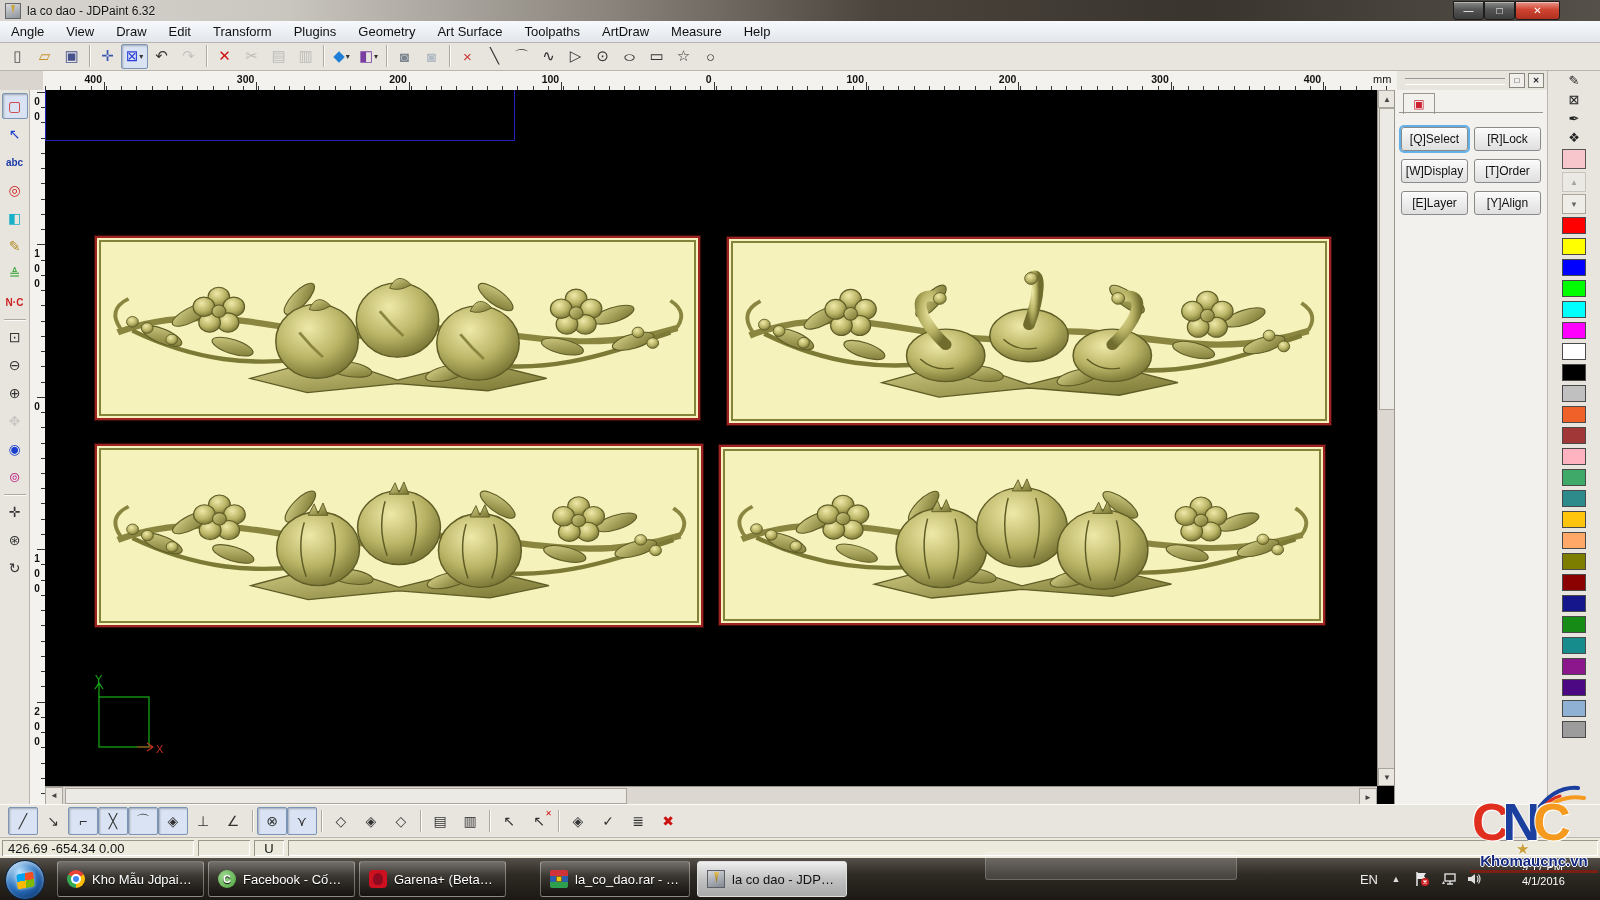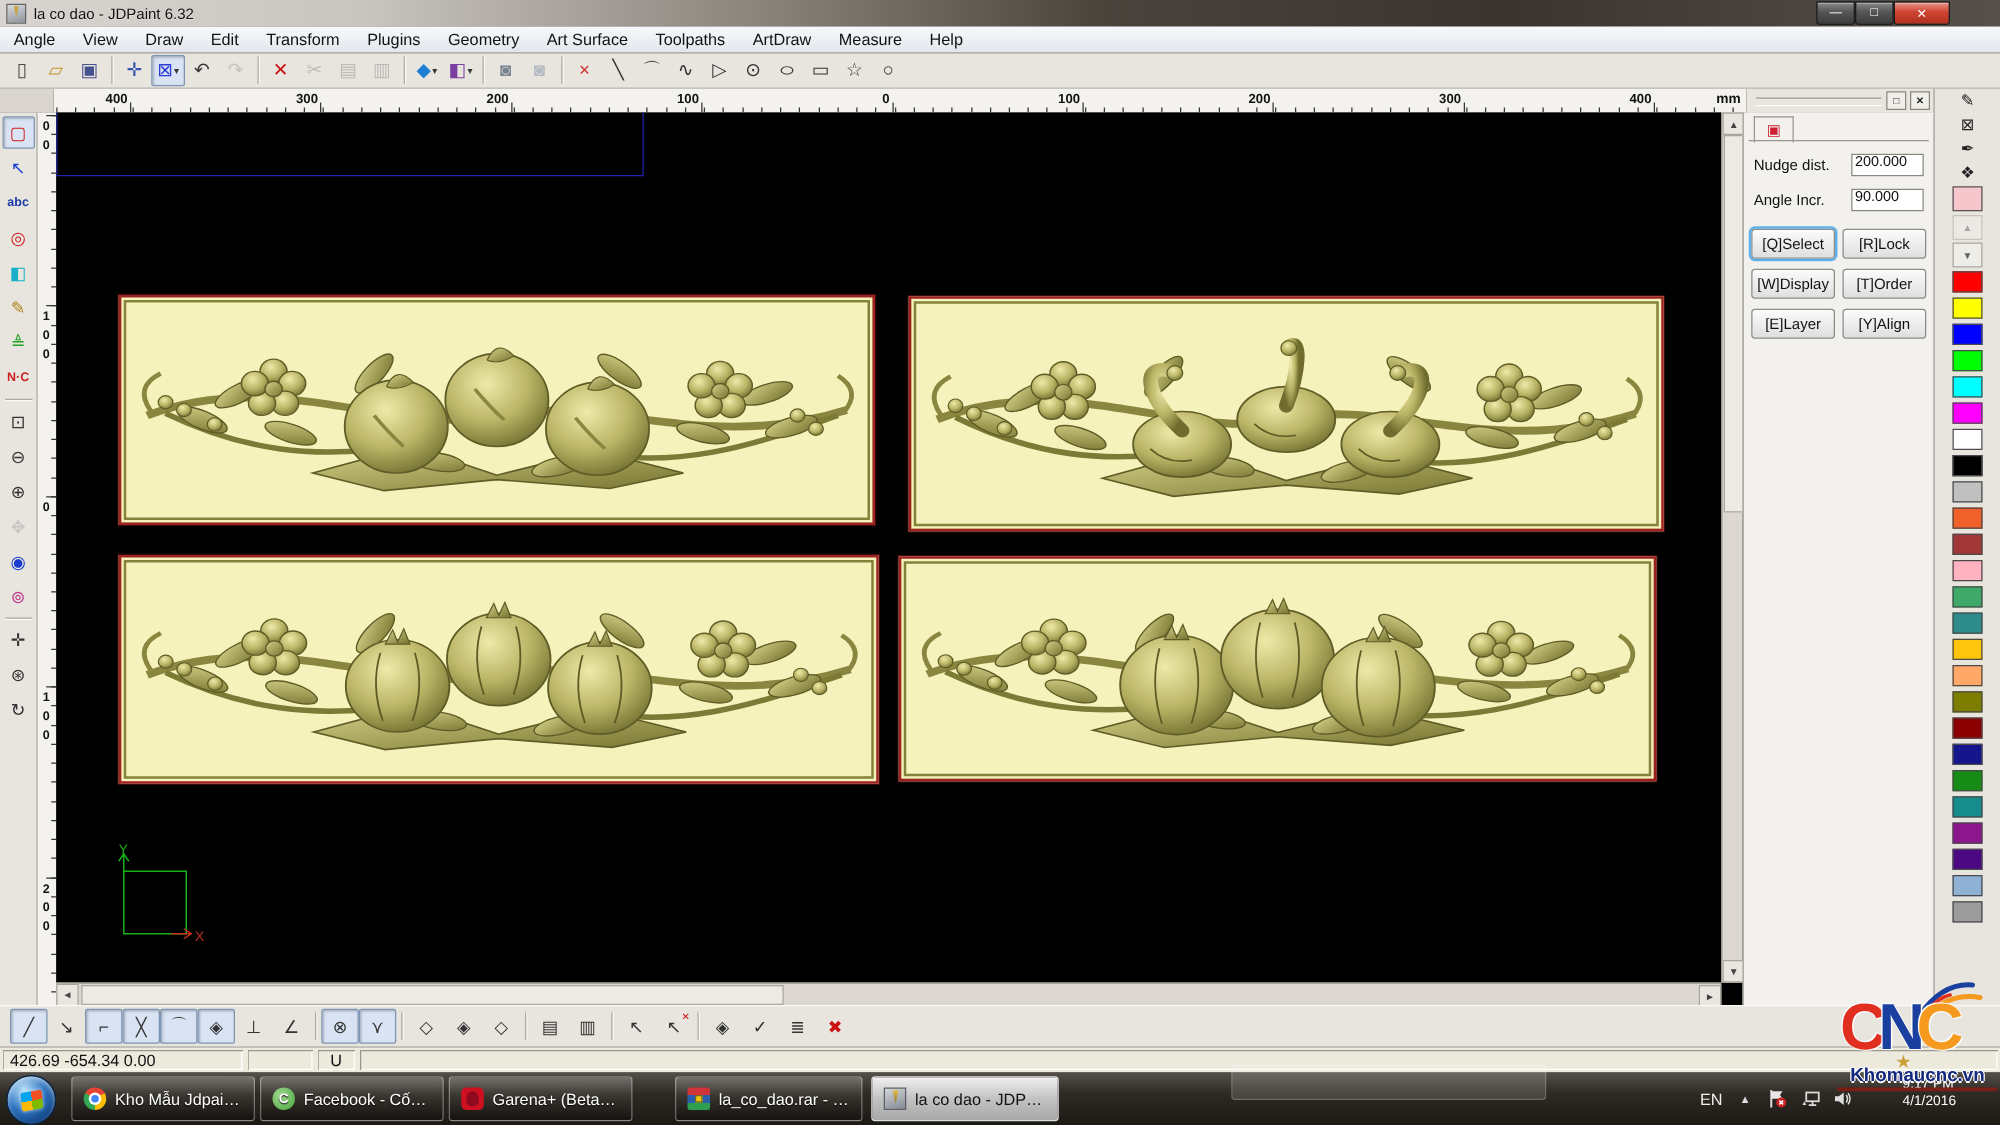--- a/index.html
+++ b/index.html
@@ -24,21 +24,21 @@
   .tbtn.pressed{background:#d9e3f3;border:1px solid #7c95b5;box-shadow:inset 1px 1px 2px rgba(0,0,0,.25)}
   .tbtn.disabled{opacity:.45;filter:grayscale(1)}
   .tsep{width:1px;height:22px;background:#aeaaa2;box-shadow:1px 0 0 #fbfaf8;margin:0 4px}
   .dd{font-size:8px;color:#333;margin-left:1px}
   .ticontext{font-weight:bold;font-size:10px;letter-spacing:0}
   
   #ruler-corner{left:0;top:71px;width:43px;height:19px;background:#dad6cf;border-bottom:1px solid #6f6b64}
   #hruler{left:43px;top:71px;width:1354px;height:19px;background:#f4f2ee;border-bottom:1px solid #55524c;overflow:hidden}
   .htick{position:absolute;bottom:0;width:1px;background:#333}
   .hlab{position:absolute;top:2px;font-size:10.5px;font-weight:bold;color:#111;width:34px;text-align:right}
-  #hunit{position:absolute;top:2px;font-size:11px;font-weight:bold;color:#111}
+  #hunit{position:absolute;top:2px;font-size:11px;font-weight:normal;color:#111}
   #dockhead{left:1397px;top:71px;width:150px;height:19px;background:#e8e5df;border-bottom:1px solid #b9b6b0;display:flex;align-items:center;justify-content:flex-end}
   #grip{position:absolute;left:8px;top:7px;width:100px;height:5px;border-top:1px solid #999;border-bottom:1px solid #fff}
   .dockbtn{width:14px;height:13px;border:1px solid #8a877f;background:#f1efeb;font-size:8px;display:flex;align-items:center;justify-content:center;margin-right:3px;font-weight:bold;color:#222}
   
   #lefttoolbar{left:0;top:90px;width:30px;height:714px;background:#e8e5df;border-right:1px solid #b9b6b0;display:flex;flex-direction:column;align-items:center;padding-top:2px;box-sizing:border-box}
   .ltbtn{width:24px;height:24px;display:flex;align-items:center;justify-content:center;font-size:14px;border:1px solid transparent;border-radius:2px;margin:1px 0}
   .ltbtn.pressed{background:#d9e3f3;border:1px solid #7c95b5;box-shadow:inset 1px 1px 2px rgba(0,0,0,.25)}
   .ltbtn.disabled{opacity:.4;filter:grayscale(1)}
   .lsep{width:22px;height:1px;background:#aeaaa2;box-shadow:0 1px 0 #fbfaf8;margin:3px 0}
   #vruler{left:30px;top:90px;width:15px;height:714px;background:#f4f2ee;border-right:1px solid #55524c;overflow:hidden}
@@ -722,30 +722,20 @@
   <div class="sarrow">◄</div>
   <div class="sthumb" style="width:560px;height:14px;margin-left:2px"></div>
   <div class="sarrow abs" style="right:0;top:1px">►</div>
 </div>
 
 <div id="rightpanel" class="abs">
   <div id="rp-tab">
       <span>▣</span>
     </div>
   <div id="rp-body">
-    <div id="rp-fields">
-        <div class="rp-row">
-          <span class="rp-label">Nudge dist.</span>
-          <span class="rp-input">200.000</span>
-        </div>
-        <div class="rp-row">
-          <span class="rp-label">Angle Incr.</span>
-          <span class="rp-input">90.000</span>
-        </div>
-      </div>
     <div id="rp-btns">
         <div class="rp-btn focused">[Q]Select</div>
         <div class="rp-btn">[R]Lock</div>
         <div class="rp-btn">[W]Display</div>
         <div class="rp-btn">[T]Order</div>
         <div class="rp-btn">[E]Layer</div>
         <div class="rp-btn">[Y]Align</div>
       </div>
   </div>
 </div>

